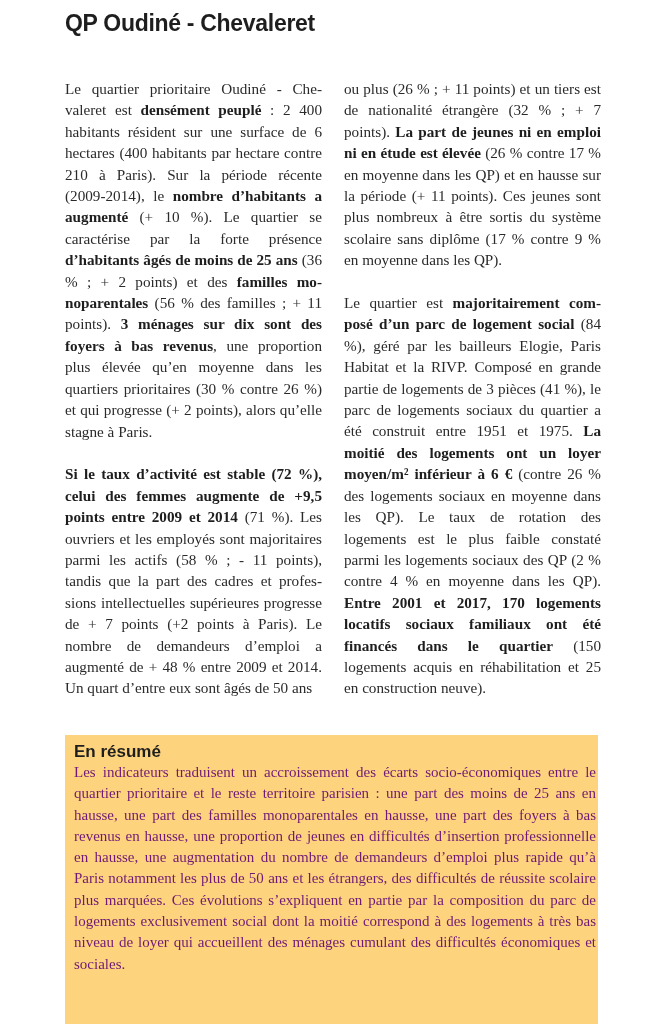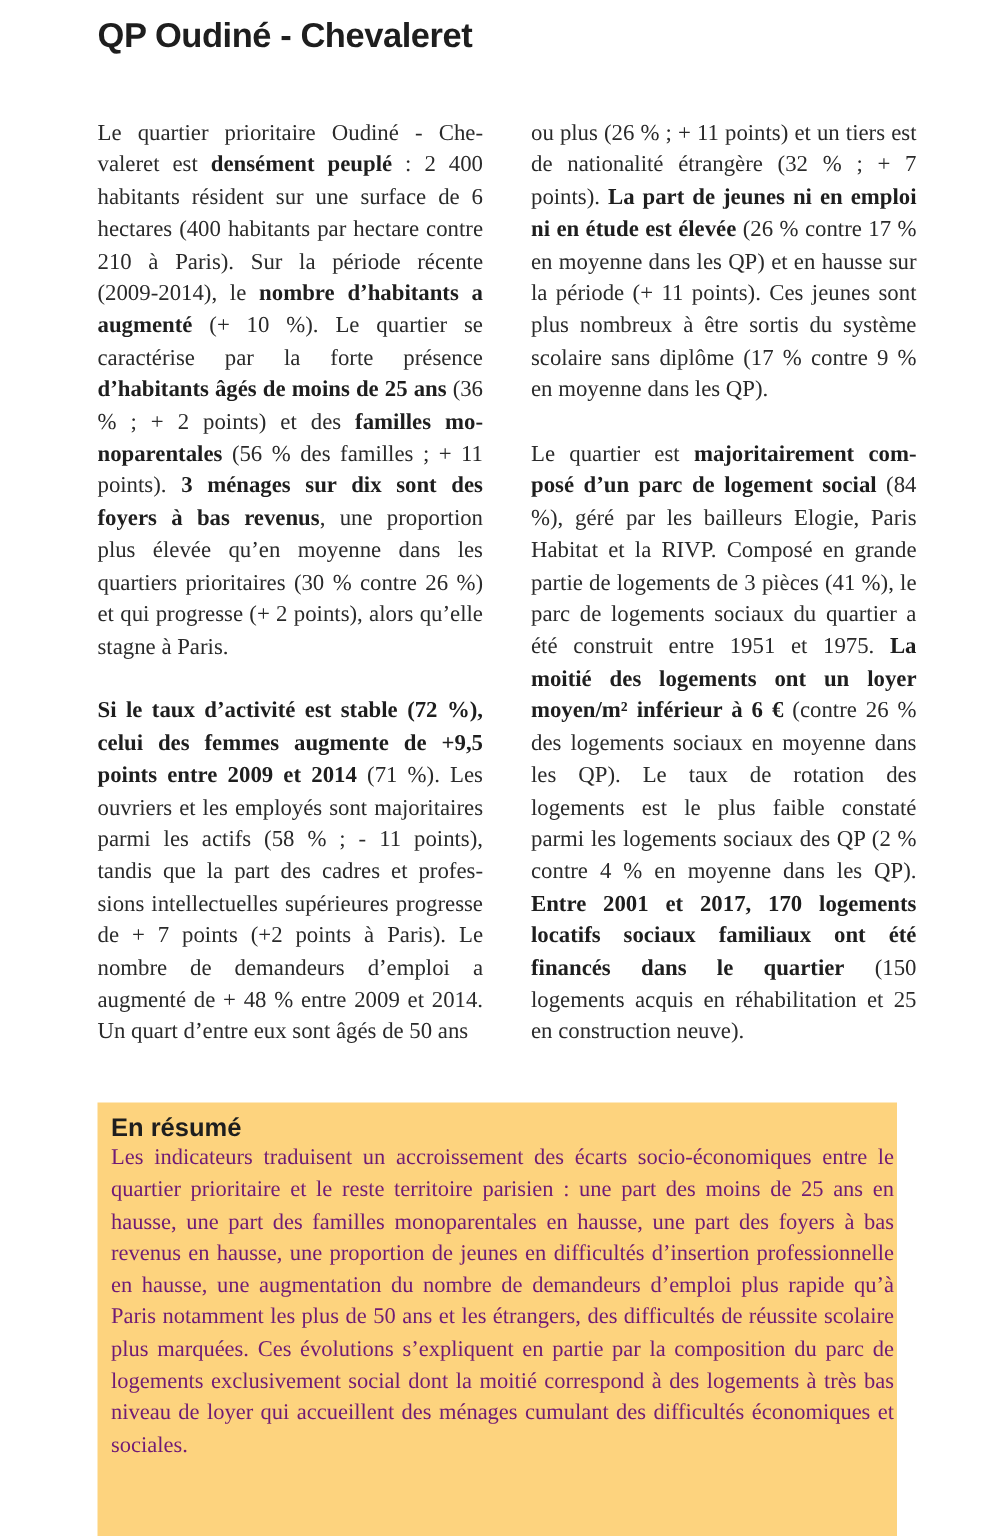--- a/index.html
+++ b/index.html
@@ -11,21 +11,21 @@
     letter-spacing: -0.3px; margin: 0;
   }
   .col {
     position: absolute; top: 78px; width: 257px;
     font-family: "Liberation Serif", serif;
     font-size: 15.2px; line-height: 21.4px; color: #2a2a2a;
     text-align: justify; hyphens: manual;
   }
   .col p { margin: 0 0 21.4px 0; }
   .col-left { left: 65px; }
-  .col-right { left: 354px; }
+  .col-right { left: 344px; }
   b { font-weight: bold; color: #1e1e1e; }
   .summary {
     position: absolute; left: 65px; top: 735px; width: 533px; height: 291px;
     background: #fdd37e; box-sizing: border-box; padding: 6px 2px 0 9px;
   }
   .summary h2 {
     margin: 0; font-family: "Liberation Sans", sans-serif;
     font-weight: bold; font-size: 17px; line-height: 21px; color: #1e1e1e;
   }
   .summary p {

